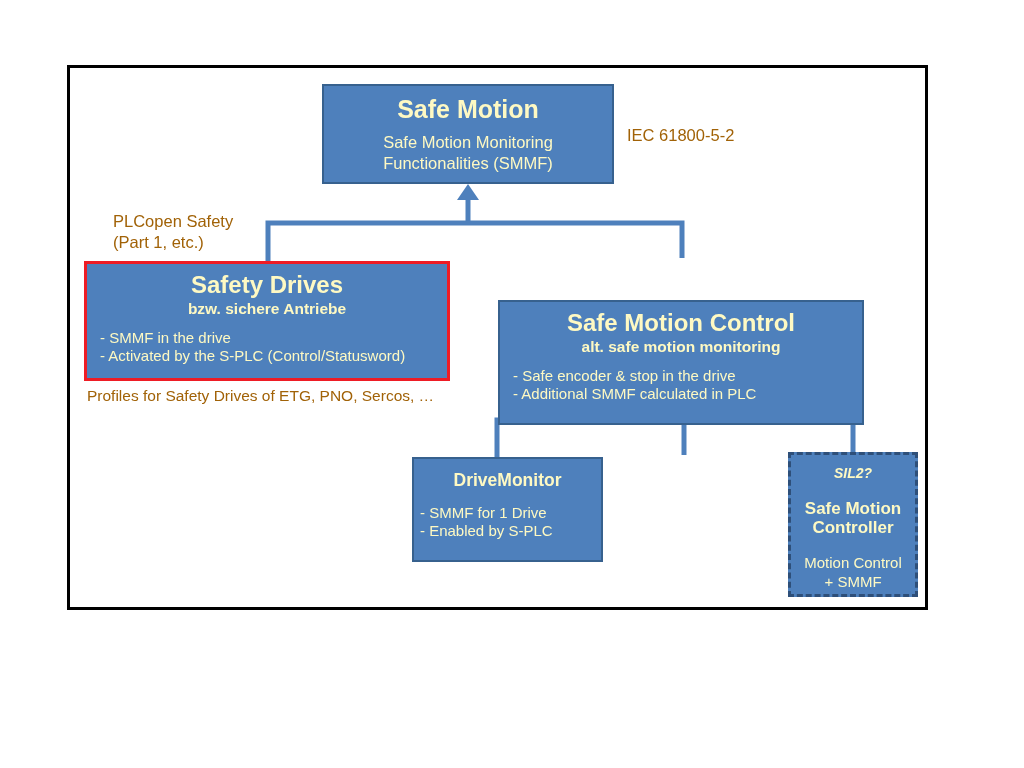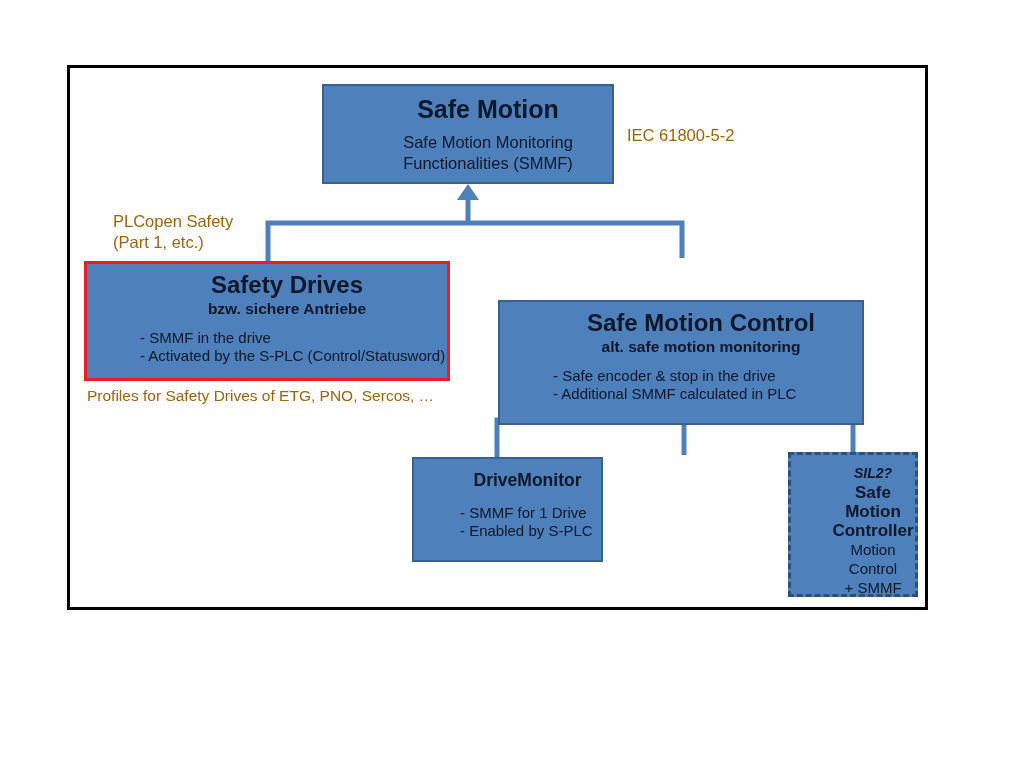--- a/index.html
+++ b/index.html
@@ -45,25 +45,24 @@
     height: 768px;
     pointer-events: none;
   }
 
   
   .node {
     position: absolute;
     box-sizing: border-box;
     background: #4E80BC;
     border: 2px solid #37618E;
-    color: #0f172a;
+    color: #fef9c3;
     display: flex;
     flex-direction: column;
     overflow: hidden;
-    padding-left: 40px;
   }
   .node.red {
     border: 3px solid #EE1C25;
   }
   .node.dashed {
     border: 3px dashed #2E4F79;
   }
 
   .node .title {
     font-weight: bold;
@@ -165,20 +164,21 @@
     text-align: center;
   }
 
   #node-safe-motion-controller {
     left: 788px;
     top: 452px;
     width: 130px;
     height: 145px;
     padding-top: 10px;
     align-items: center;
+    gap: 16px;
   }
   #node-safe-motion-controller .tag {
     font-size: 14px;
     font-style: italic;
     font-weight: bold;
     text-align: center;
     width: 100%;
   }
   #node-safe-motion-controller .title {
     font-size: 17px;

